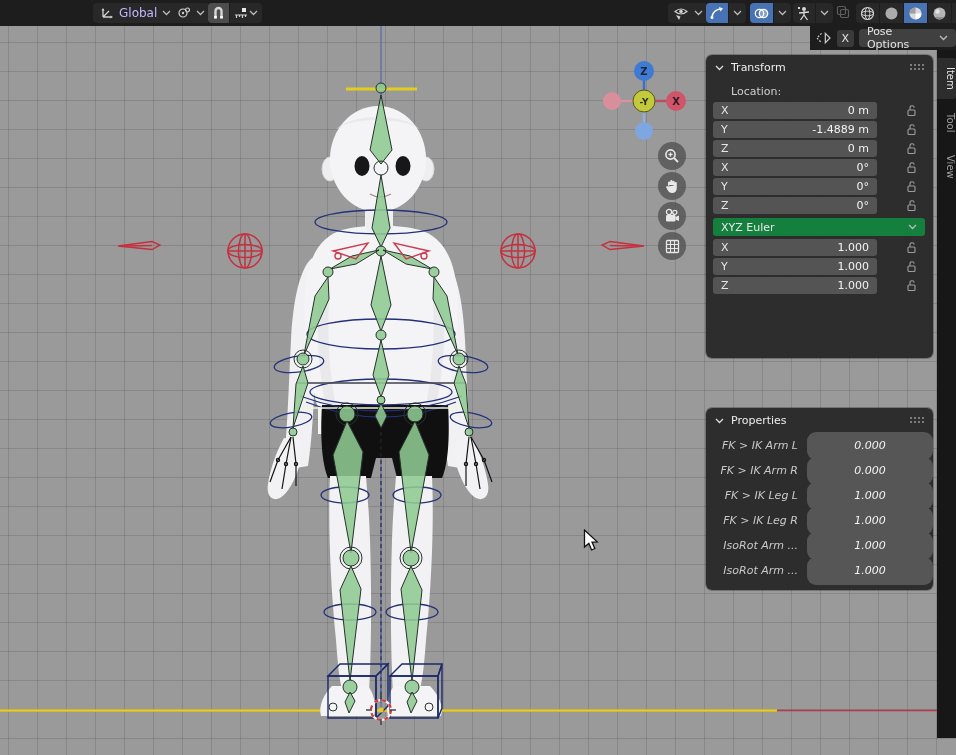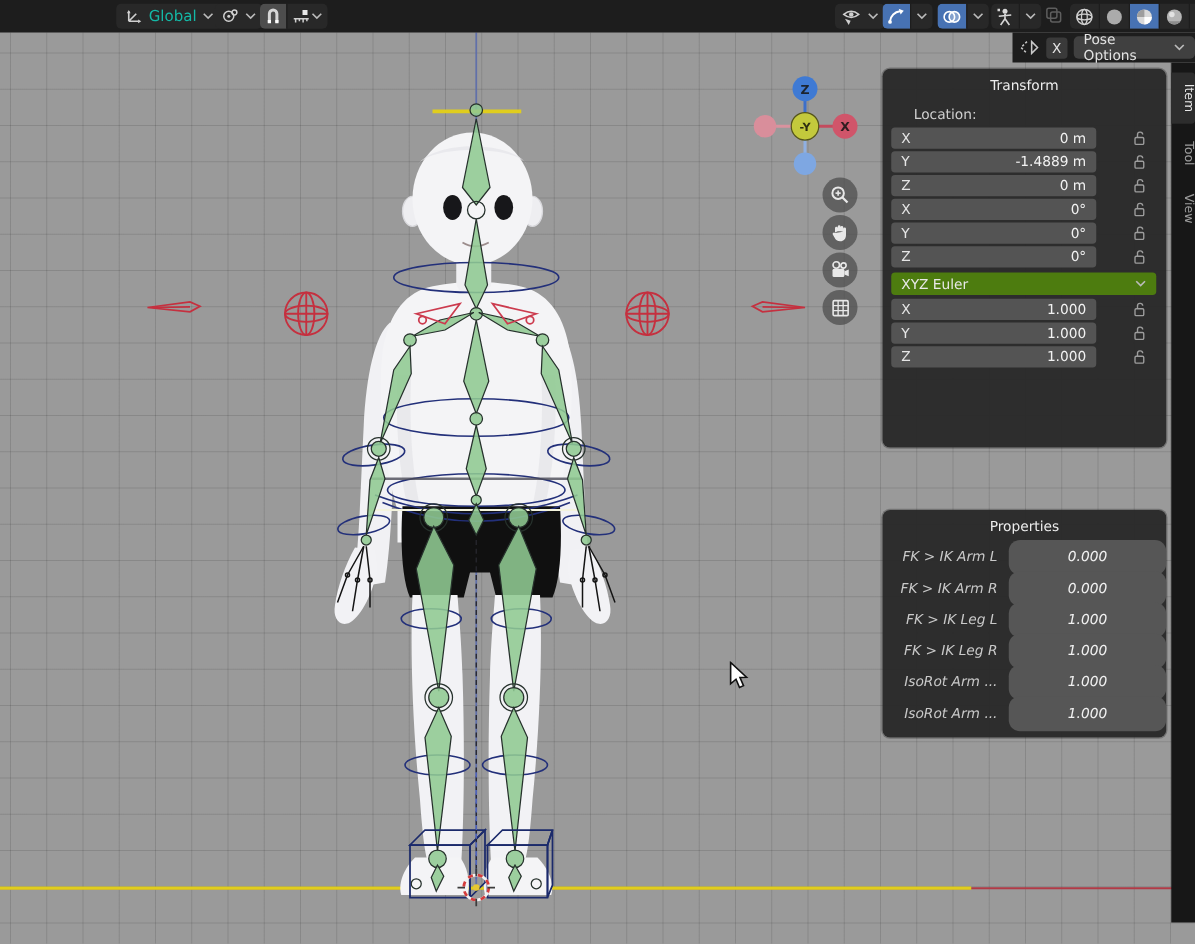--- a/index.html
+++ b/index.html
@@ -23,21 +23,21 @@
 
   
   .header {
     position:absolute; left:0; top:0; width:956px; height:26px;
     background:#1d1d1d; z-index:10; display:flex; align-items:center;
     font-size:12px; color:#dcdcdc;
   }
   .hgroup { display:flex; align-items:center; position:absolute; top:3px; height:20px; }
   .pill {
     display:flex; align-items:center; gap:5px; height:20px; padding:0 7px;
-    background:#282828; border-radius:4px; color:#14b8a6; cursor:default;
+    background:#282828; border-radius:4px; color:#c4b5fd; cursor:default;
   }
   .pill.square { padding:0 5px; }
   .seg { display:flex; align-items:center; height:20px; background:#282828; border-radius:4px; overflow:hidden; }
   .seg > div { display:flex; align-items:center; justify-content:center; height:20px; padding:0 4px; }
   .seg .on { background:#4772b3; }
   .seg .pressed { background:#4d4d4d; }
   .seg .sep { width:1px; height:20px; background:#1d1d1d; padding:0; }
   .chev svg { display:block; }
 
   
@@ -55,31 +55,31 @@
   .tabstrip { position:absolute; left:937px; top:50px; width:19px; height:688px;
     background:#171717; z-index:8; display:flex; flex-direction:column; align-items:stretch; padding-top:8px; }
   .tab { writing-mode:vertical-rl; text-align:center; font-size:10px; color:#9d9d9d;
     padding:9px 0; margin-bottom:5px; border-radius:0 3px 3px 0; }
   .tab.active { background:#2d2d2d; color:#e8e8e8; }
 
   
   .panel { position:absolute; left:706px; width:227px; background:rgba(41,41,41,0.97);
     border-radius:6px; z-index:7; color:#d4d4d4; font-size:11px;
     box-shadow:0 0 0 1px rgba(0,0,0,0.25); }
-  .panel-header { display:flex; align-items:center; gap:7px; height:25px; padding:0 9px; color:#ededed;flex-direction:column; }
+  .panel-header { display:flex; align-items:center; gap:7px; height:25px; padding:0 9px; color:#ededed; }
   .drag-dots { margin-left:auto; width:15px; height:9px; opacity:.55;
     background-image:radial-gradient(#bdbdbd 1px, transparent 1.3px); background-size:4px 4px; }
   .sec-label { padding:5px 10px 3px 25px; color:#cfcfcf; }
   .num-row { display:flex; align-items:center; padding:1px 14px 1px 7px; }
   .num-field { flex:0 0 164px; height:17px; background:#545454; border-radius:3px;
     display:flex; align-items:center; justify-content:space-between; padding:0 8px; color:#f2f2f2; }
   .num-field .axis { color:#e6e6e6; }
   .num-row .spacer { flex:1; }
   .lockbox { width:14px; height:14px; display:flex; align-items:center; justify-content:center; }
-  .select-row { margin:3px 8px 2px 7px; height:18px; background:#4d7c0f; border-radius:3px;
+  .select-row { margin:3px 8px 2px 7px; height:18px; background:#15803d; border-radius:3px;
     display:flex; align-items:center; justify-content:space-between; padding:0 8px; color:#e8e8e8; }
   .prop-row { display:flex; align-items:center; height:25px; padding:0 8px;font-style:italic; }
   .prop-label { flex:0 0 84px; text-align:right; color:#c9c9c9; white-space:nowrap; overflow:hidden; }
   .prop-field { flex:0 0 126px; margin-left:9px; height:28px; background:#565656; border-radius:9px;
     display:flex; align-items:center; justify-content:center; color:#f2f2f2; }
 
   
   .nav-gizmo { position:absolute; left:600px; top:57px; width:88px; height:88px; z-index:6; }
   .vbtns { position:absolute; left:658px; top:142px; width:28px; z-index:6; display:flex;
     flex-direction:column; gap:2px; }

